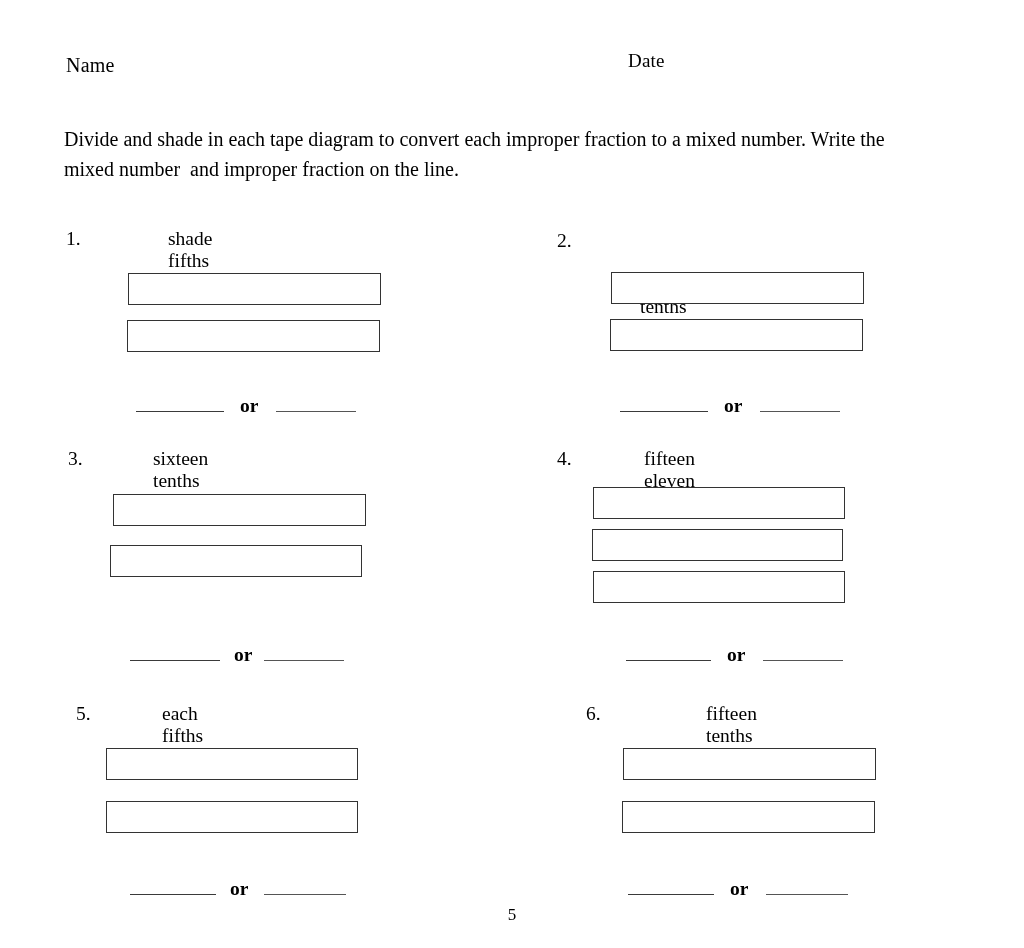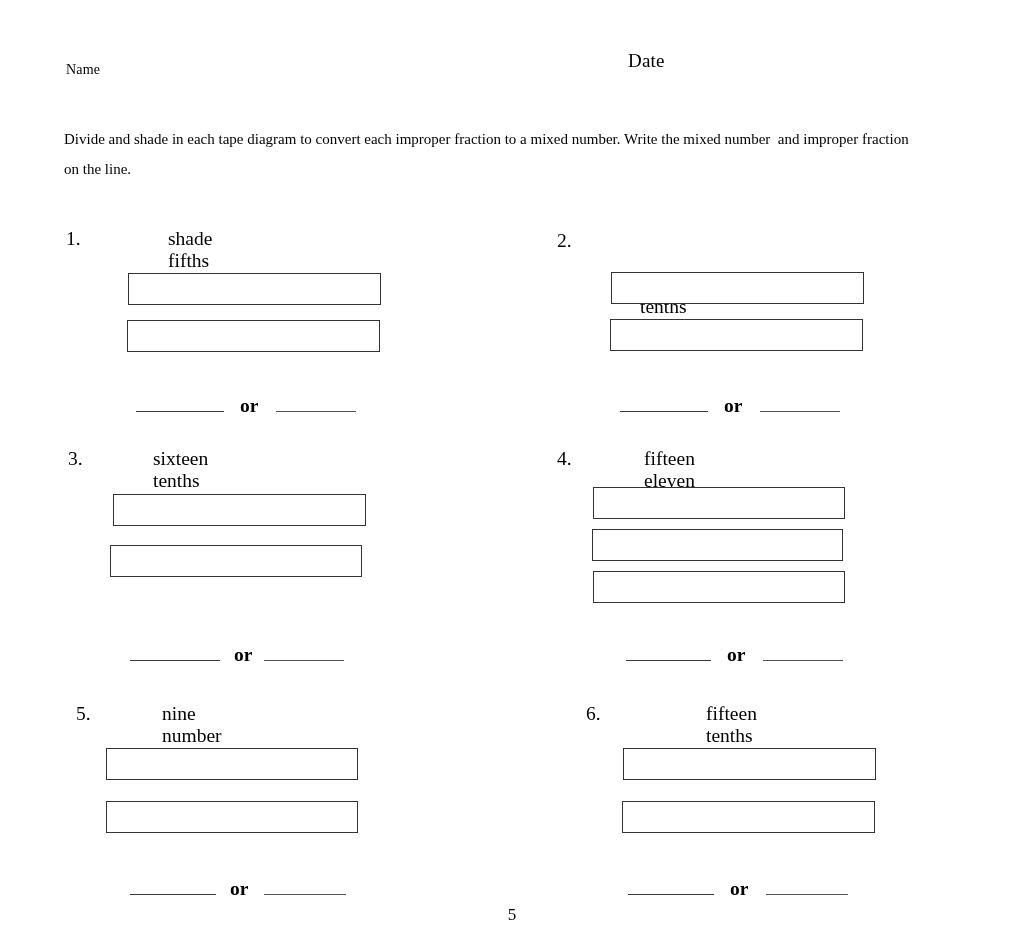--- a/index.html
+++ b/index.html
@@ -26,39 +26,39 @@
   .header-row {
     position: absolute;
     left: 0;
     top: 50px;
     width: 1024px;
     height: 28px;
   }
   .hdr-name {
     position: absolute;
     left: 66px;
-    top: 12px;
-    font-size: 14px;
+    top: 4px;
+    font-size: 20px;
     letter-spacing: 0.2px;
   }
   .hdr-date {
     position: absolute;
     left: 628px;
     top: 0;
     font-size: 19px;
     letter-spacing: 0.2px;
   }
 
   
   .instructions {
     position: absolute;
     left: 64px;
     top: 124px;
     width: 860px;
-    font-size: 15px;
+    font-size: 20px;
     line-height: 30px;
     white-space: pre-wrap;
   }
 
   
   .problem {
     position: absolute;
   }
   .prob-num {
     position: absolute;
@@ -173,21 +173,21 @@
     </div>
     <div class="answer-row" style="left:626px; top:196px;">
       <span class="blank dark" style="width:85px;"></span>
       <span class="or-word" style="margin:0 14px 0 12px;">or</span>
       <span class="blank" style="width:80px;"></span>
     </div>
   </div>
 
   <div class="problem" style="left:0; top:703px;">
     <span class="prob-num" style="left:76px;">5.</span>
-    <span class="prob-title" style="left:162px;">nine number</span>
+    <span class="prob-title" style="left:162px;">each fifths</span>
     <div class="bars">
       <div class="bar" style="left:106px; top:45px; width:252px;"></div>
       <div class="bar" style="left:106px; top:98px; width:252px;"></div>
     </div>
     <div class="answer-row" style="left:130px; top:175px;">
       <span class="blank dark" style="width:86px;"></span>
       <span class="or-word" style="margin:0 12px 0 10px;">or</span>
       <span class="blank" style="width:82px;"></span>
     </div>
   </div>

